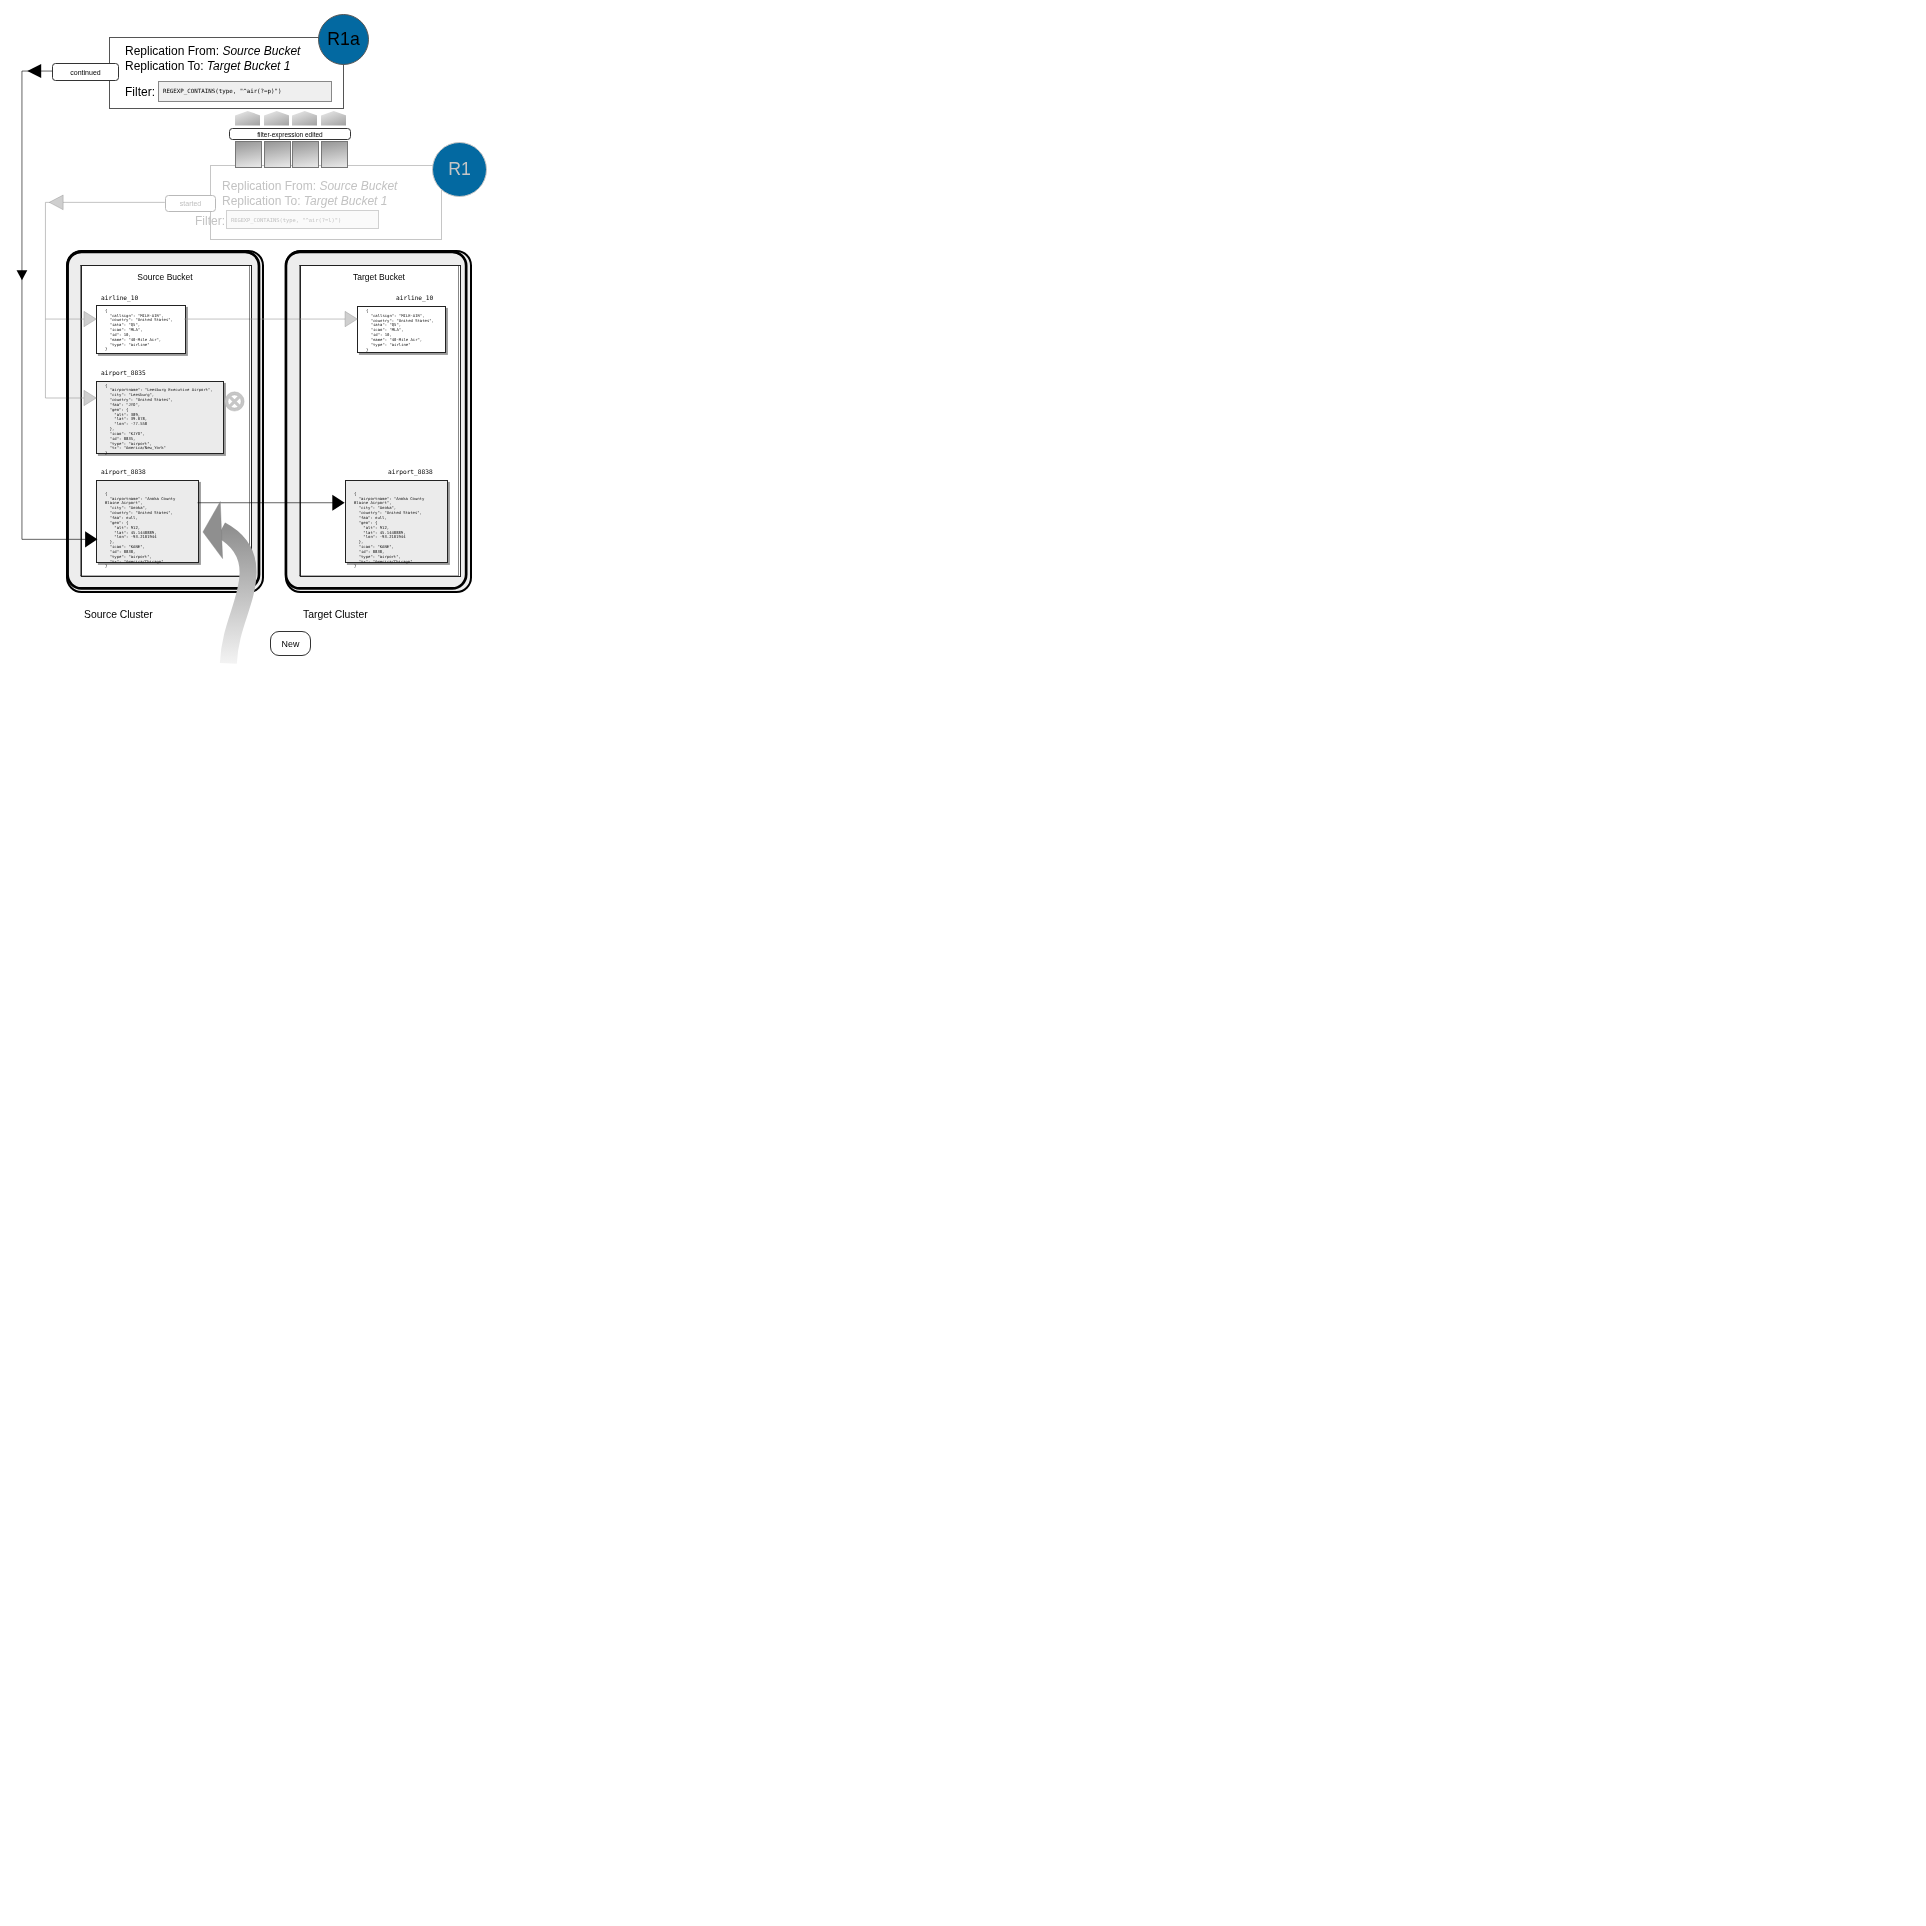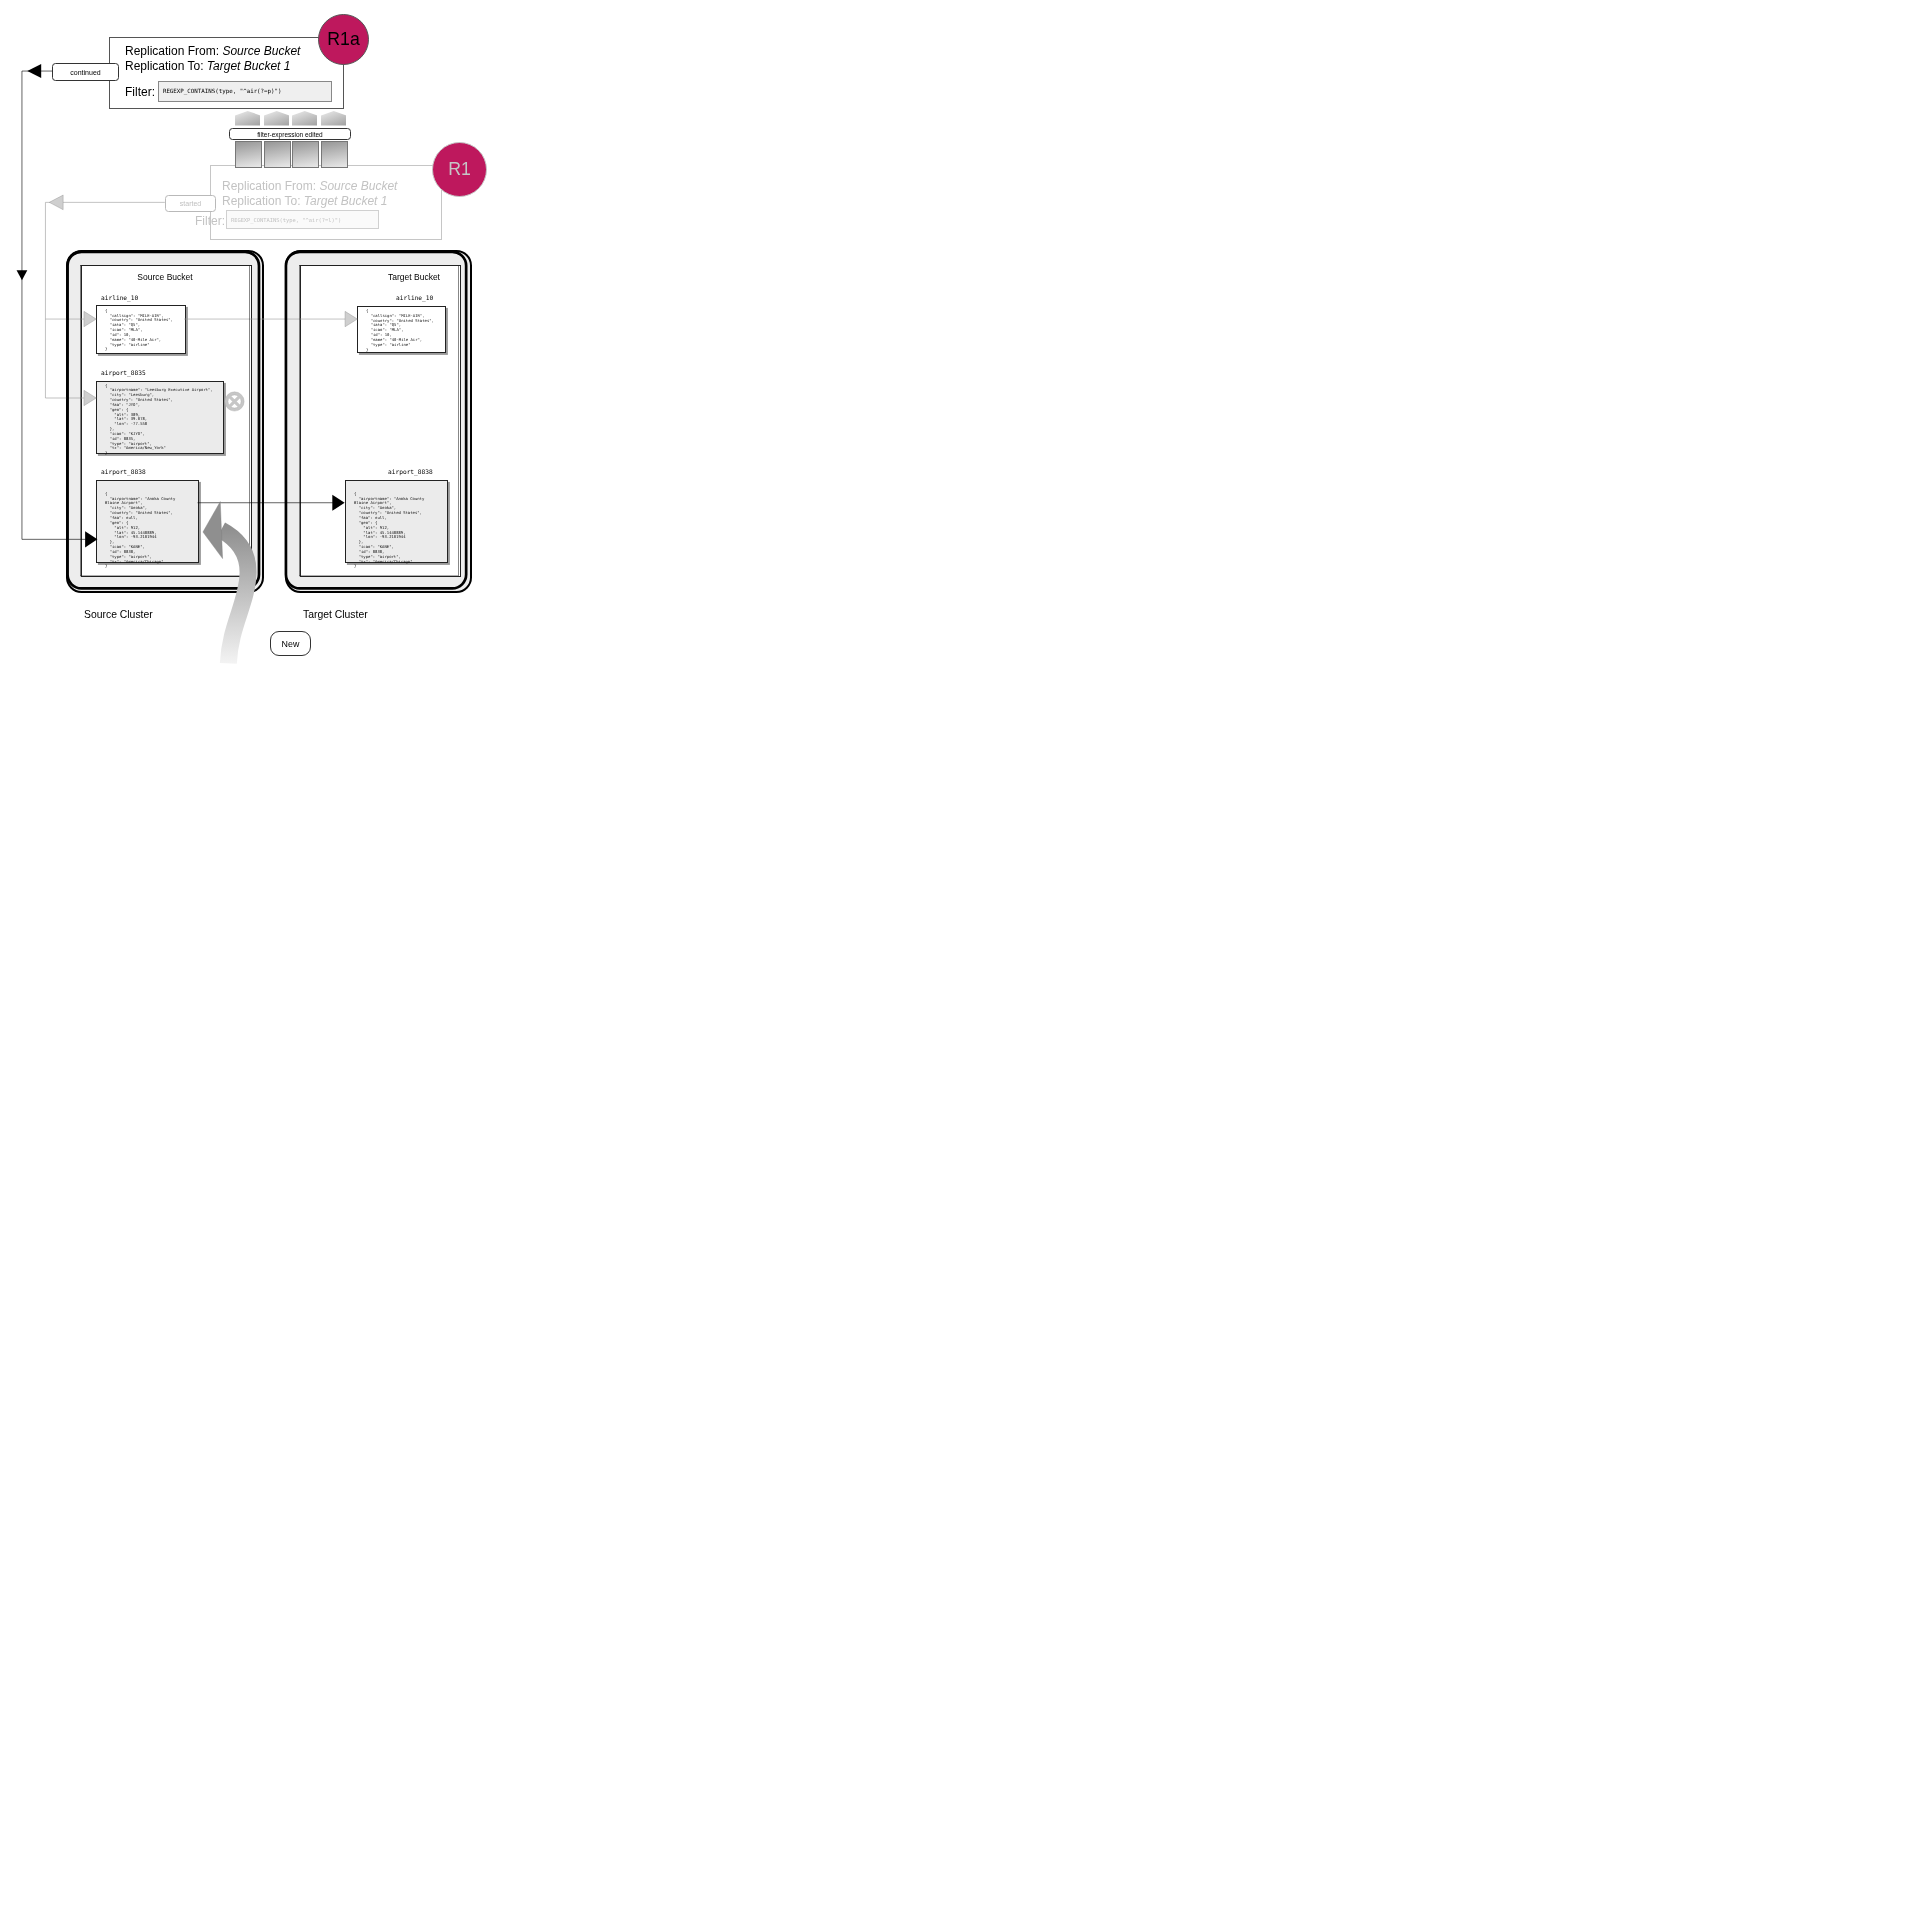--- a/index.html
+++ b/index.html
@@ -12,21 +12,21 @@
   .spec-line{position:absolute;font-size:12px;white-space:nowrap;}
   .spec-line .val{font-style:italic;}
   .faded-text{color:#c3c3c3;}
   .code-box{position:absolute;background:#efefef;border:0.4px solid #888;
             display:flex;align-items:center;padding-left:3.9px;
             font-family:"DejaVu Sans Mono", monospace;}
   .code-box.faded{background:#fafafa;border-color:#d0d0d0;color:#c3c3c3;}
   .badge{position:absolute;background:#fff;border:0.6px solid #333;border-radius:3.5px;
          display:flex;align-items:center;justify-content:center;font-size:7px;}
   .badge.faded{border-color:#b9b9b9;color:#c0c0c0;}
-  .circle{position:absolute;border-radius:50%;background:#be185d;border:0.6px solid #555;
+  .circle{position:absolute;border-radius:50%;background:#0369a1;border:0.6px solid #555;
           display:flex;align-items:center;justify-content:center;font-size:17.7px;}
   .circle.faded{border-color:#c6c6c6;color:#c6c6c6;}
   
   .pent{position:absolute;width:25.4px;height:14.6px;
         background:linear-gradient(160deg,#ececec 0%,#9f9f9f 100%);
         clip-path:polygon(0 30%,50% 0,100% 30%,100% 100%,0 100%);}
   .gbar{position:absolute;width:25.4px;height:25px;border:0.4px solid #777;
         background:linear-gradient(170deg,#969696 0%,#e9e9e9 100%);}
   
   .cluster{position:absolute;background:#ededed;border:2.7px solid #000;border-radius:15.4px;}
@@ -45,21 +45,21 @@
 </head>
 <body>
 
 <div class="cluster" style="left:66px;top:250px;width:194px;height:339px;"></div>
 <div class="cluster" style="left:285px;top:250px;width:183px;height:339px;"></div>
 
 <div class="bucket" style="left:81px;top:265px;width:169px;height:310px;"></div>
 <div class="bucket" style="left:300px;top:265px;width:159px;height:310px;"></div>
 
 <div class="bucket-title" style="left:88px;top:272px;width:154px;">Source Bucket</div>
-<div class="bucket-title" style="left:302px;top:272px;width:154px;padding-left:35px;">Target Bucket</div>
+<div class="bucket-title" style="left:302px;top:272px;width:154px;">Target Bucket</div>
 
 <div class="spec-box abs" style="left:109px;top:37px;width:233px;height:70px;"></div>
 <div class="spec-line" style="left:125px;top:44px;">
   <span>Replication From:</span>
   <span> </span>
   <span class="val">Source Bucket</span>
 </div>
 <div class="spec-line" style="left:125px;top:59px;">
   <span>Replication To:</span>
   <span> </span>

